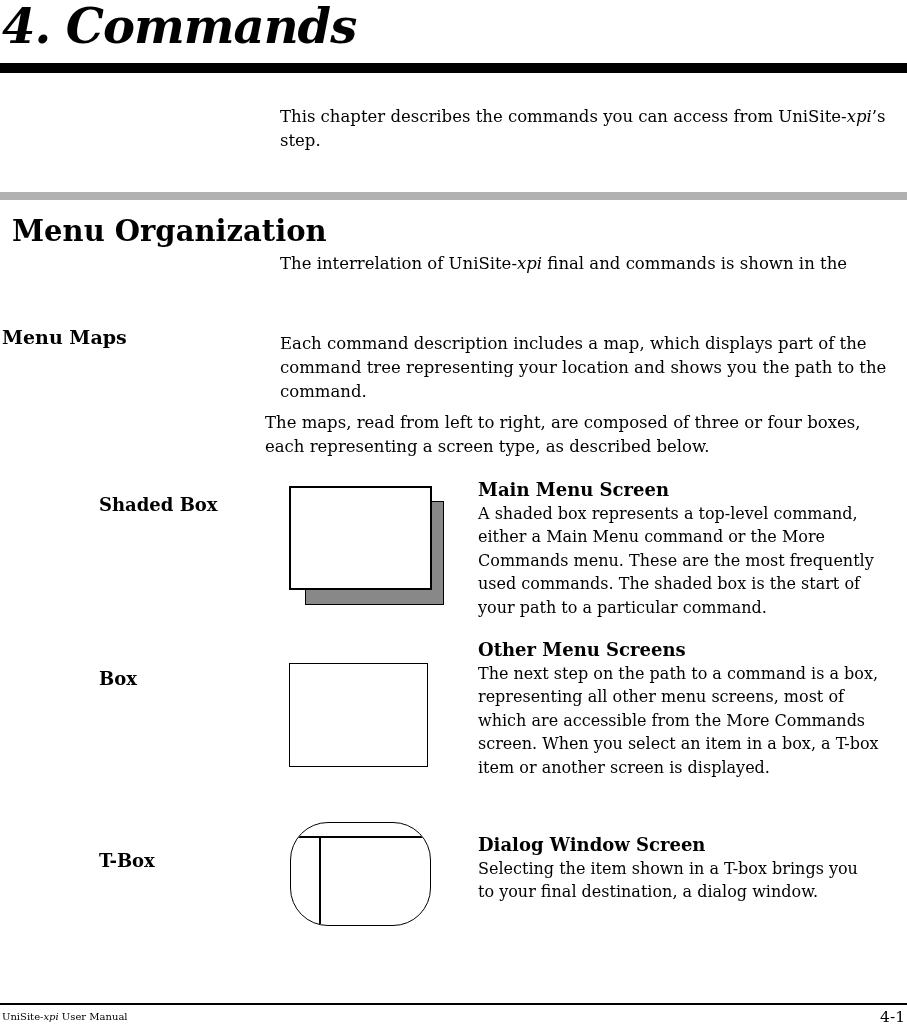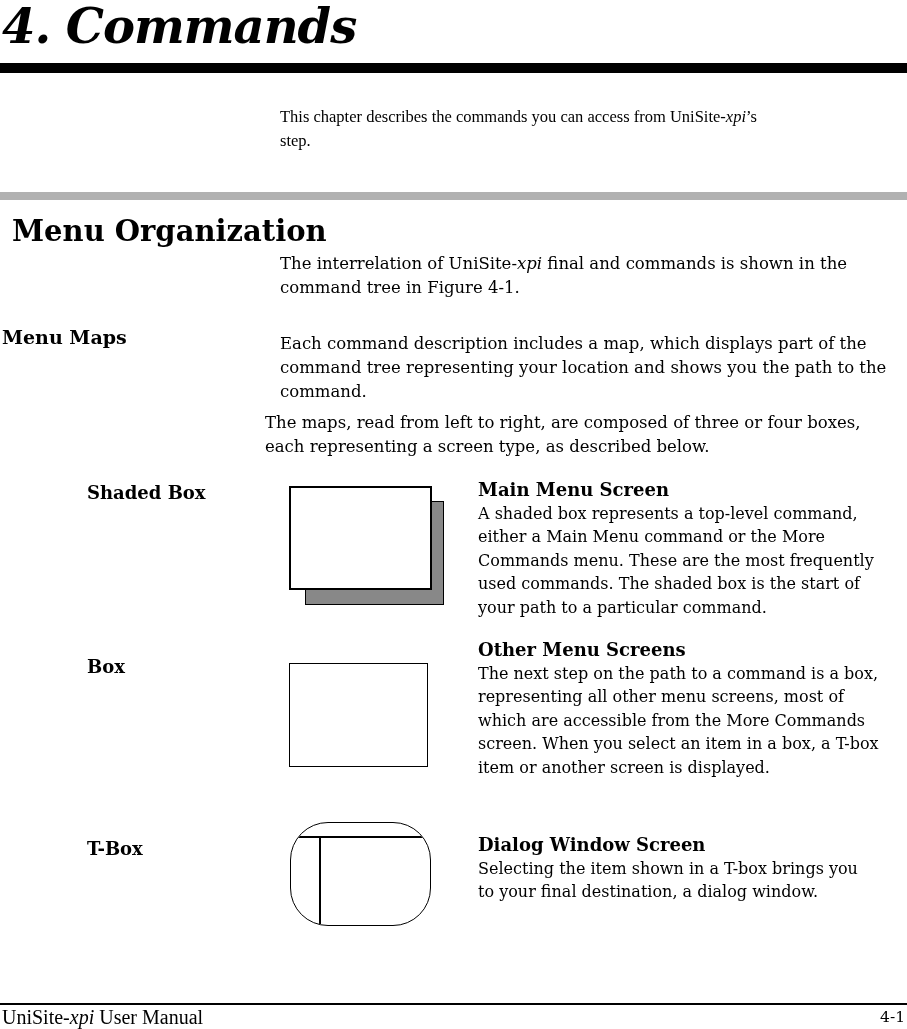--- a/index.html
+++ b/index.html
@@ -15,61 +15,61 @@
   }
   .chapter-title{
     position:absolute;left:2px;top:0;margin:0;
     font-size:48px;line-height:52px;font-weight:bold;font-style:italic;
     letter-spacing:-1px;white-space:nowrap;
   }
   .title-rule{position:absolute;left:0;top:63px;width:907px;height:10px;background:var(--rule-black);}
   .para{position:absolute;margin:0;font-size:16.5px;line-height:24px;}
   .nowrap{white-space:nowrap;}
   .prewrap{white-space:pre;}
-  .intro{left:280px;top:105px;font-family:Liberation Serif, serif;}
+  .intro{left:280px;top:105px;}
   .section-bar{position:absolute;left:0;top:192px;width:907px;height:8px;background:var(--section-bar-gray);}
   .h2{position:absolute;left:2px;top:204px;margin:10px;font-size:29px;line-height:34px;font-weight:bold;white-space:nowrap;}
   .p-interrelation{left:280px;top:252px;}
   .h3{position:absolute;left:2px;top:324px;margin:0;font-size:19px;line-height:26px;font-weight:bold;white-space:nowrap;}
   .p-maps1{left:280px;top:332px;}
   .p-maps2{left:265px;top:411px;}
-  .row-label{position:absolute;left:83px;margin:4px;font-size:18px;line-height:22px;font-weight:bold;white-space:nowrap;}
+  .row-label{position:absolute;left:83px;margin:16px;font-size:18px;line-height:22px;font-weight:bold;white-space:nowrap;}
   .lbl-shaded{top:478px;}
   .lbl-box{top:652px;}
   .lbl-tbox{top:834px;}
   .desc{position:absolute;left:478px;width:432px;}
   .desc h4{margin:0;font-size:18px;line-height:23.5px;font-weight:bold;white-space:nowrap;}
   .desc p{margin:0;font-size:16px;line-height:23.5px;white-space:pre;}
   .desc-1{top:478px;}
   .desc-2{top:638px;}
   .desc-3{top:833px;}
   .diag-shaded{position:absolute;left:289px;top:486px;width:159px;height:122px;}
   .shadow-rect{position:absolute;left:16px;top:15px;width:137px;height:102px;background:var(--shadow-gray);border:1.5px solid #000;}
   .front-rect{position:absolute;left:0;top:0;width:139px;height:100px;background:#ffffff;border:2px solid #000;}
   .diag-box{position:absolute;left:289px;top:663px;width:137px;height:102px;background:#ffffff;border:1.5px solid #000;}
   .diag-tbox{position:absolute;left:290px;top:822px;width:139px;height:102px;background:#ffffff;border:1.5px solid #000;border-radius:38px;overflow:hidden;}
   .tbox-hline{position:absolute;left:0;right:0;top:13px;height:1.5px;background:#000;}
   .tbox-vline{position:absolute;left:28px;top:13px;bottom:0;width:1.5px;background:#000;}
   .footer-rule{position:absolute;left:0;top:1003px;width:907px;height:2px;background:var(--rule-black);}
-  .footer-left{position:absolute;left:2px;top:1007px;font-size:20px;line-height:20px;white-space:nowrap;font-family:Liberation Serif, serif;}
+  .footer-left{position:absolute;left:2px;top:1007px;font-size:10px;line-height:20px;white-space:nowrap;}
   .footer-right{position:absolute;right:2px;top:1007px;font-size:15.5px;line-height:20px;}
   em{font-style:italic;}
 </style>
 </head>
 <body>
 
 <h1 class="chapter-title">4. Commands</h1>
 <div class="title-rule"></div>
 
 <p class="para intro nowrap"><span>This chapter describes the commands you can access from UniSite-</span><em>xpi</em><span>’s</span><br><span>step.</span></p>
 
 <div class="section-bar"></div>
 <h2 class="h2">Menu Organization</h2>
 
-<p class="para p-interrelation nowrap"><span>The interrelation of UniSite-</span><em>xpi</em><span> final and commands is shown in the</span><br><span>command tree in Figure 4-1.</span></p>
+<p class="para p-interrelation nowrap"><span>The interrelation of UniSite-</span><em>xpi</em><span> final and commands is shown in the</span><br></p>
 
 <h3 class="h3">Menu Maps</h3>
 <p class="para p-maps1 prewrap">Each command description includes a map, which displays part of the
 command tree representing your location and shows you the path to the
 command.</p>
 <p class="para p-maps2 prewrap">The maps, read from left to right, are composed of three or four boxes,
 each representing a screen type, as described below.</p>
 
 <div class="row-label lbl-shaded">Shaded Box</div>
 <div class="diag-shaded">

